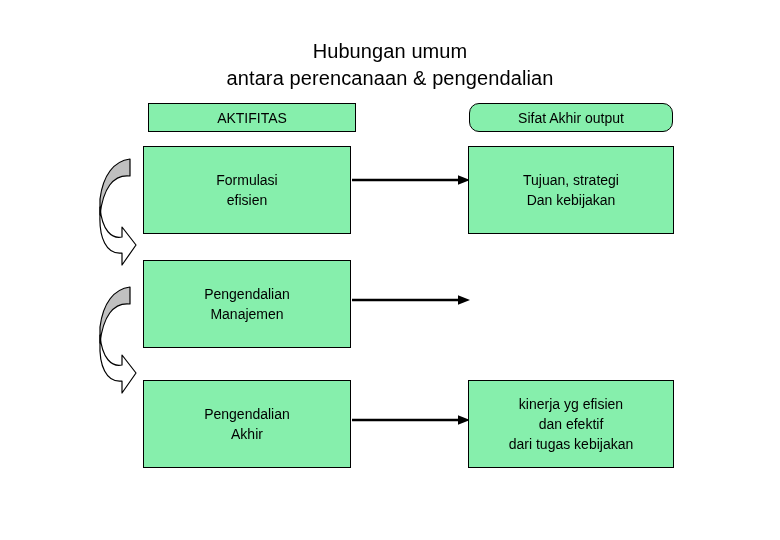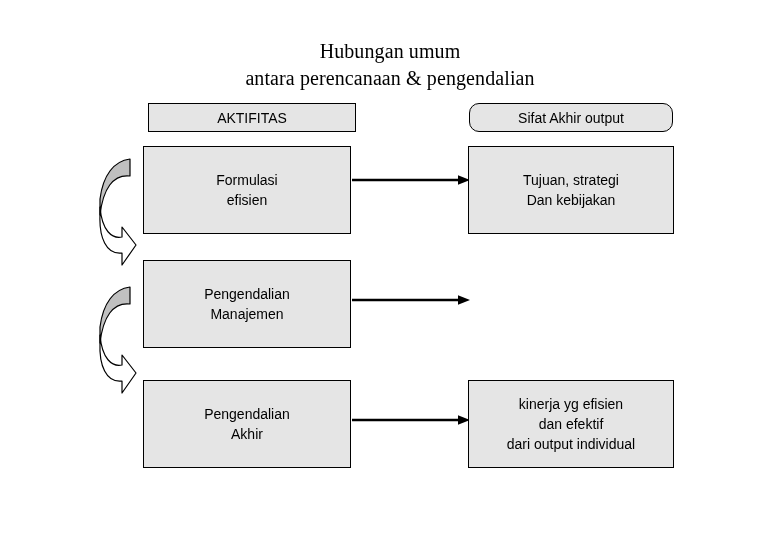--- a/index.html
+++ b/index.html
@@ -27,28 +27,28 @@
   .title-block {
     position: absolute;
     left: 0;
     top: 38px;
     width: 780px;
     text-align: center;
     font-size: 20px;
     line-height: 27px;
     letter-spacing: 0.1px;
   }
-  .title-line { display: block; white-space: nowrap; font-family: Liberation Serif, serif; }
+  .title-line { display: block; white-space: nowrap; }
 
   
   .box {
     position: absolute;
     box-sizing: border-box;
     border: 1px solid #000000;
-    background: #e5e5e5;
+    background: #86efac;
     display: flex;
     align-items: center;
     justify-content: center;
     text-align: center;
     font-size: 14px;
     line-height: 20px;
   }
   .box .box-text { display: block; padding: 0 4px; }
 
   .header-box { font-size: 14px; }
@@ -153,21 +153,21 @@
     <svg width="118" height="14" viewBox="0 0 118 14" xmlns="http://www.w3.org/2000/svg">
       <line x1="0" y1="7" x2="109" y2="7" stroke="#000000" stroke-width="2.4"></line>
       <polygon points="118,7 106,2.2 106,11.8" fill="#000000"></polygon>
     </svg>
   </div>
 
   <div class="box col-b row-3">
     <span class="box-text">
       <span>kinerja yg efisien</span><br>
       <span>dan efektif</span><br>
-      <span>dari output individual</span>
+      <span>dari tugas kebijakan</span>
     </span>
   </div>
 
   <div class="bent-arrow bent-1">
     <svg width="44" height="116" viewBox="0 0 44 116" xmlns="http://www.w3.org/2000/svg">
 
       <path d="M34,4 C18,6 7,20 4,44 L4,60 C7,34 17,19 34,21 Z" fill="#c0c0c0" stroke="#000000" stroke-width="1.2" stroke-linejoin="round"></path>
 
       <path d="M4,52 C6,76 16,84 26,82 L26,72 L40,90 L26,110 L26,98
                C10,100 3,82 4,60 Z" fill="#ffffff" stroke="#000000" stroke-width="1.2" stroke-linejoin="round"></path>

